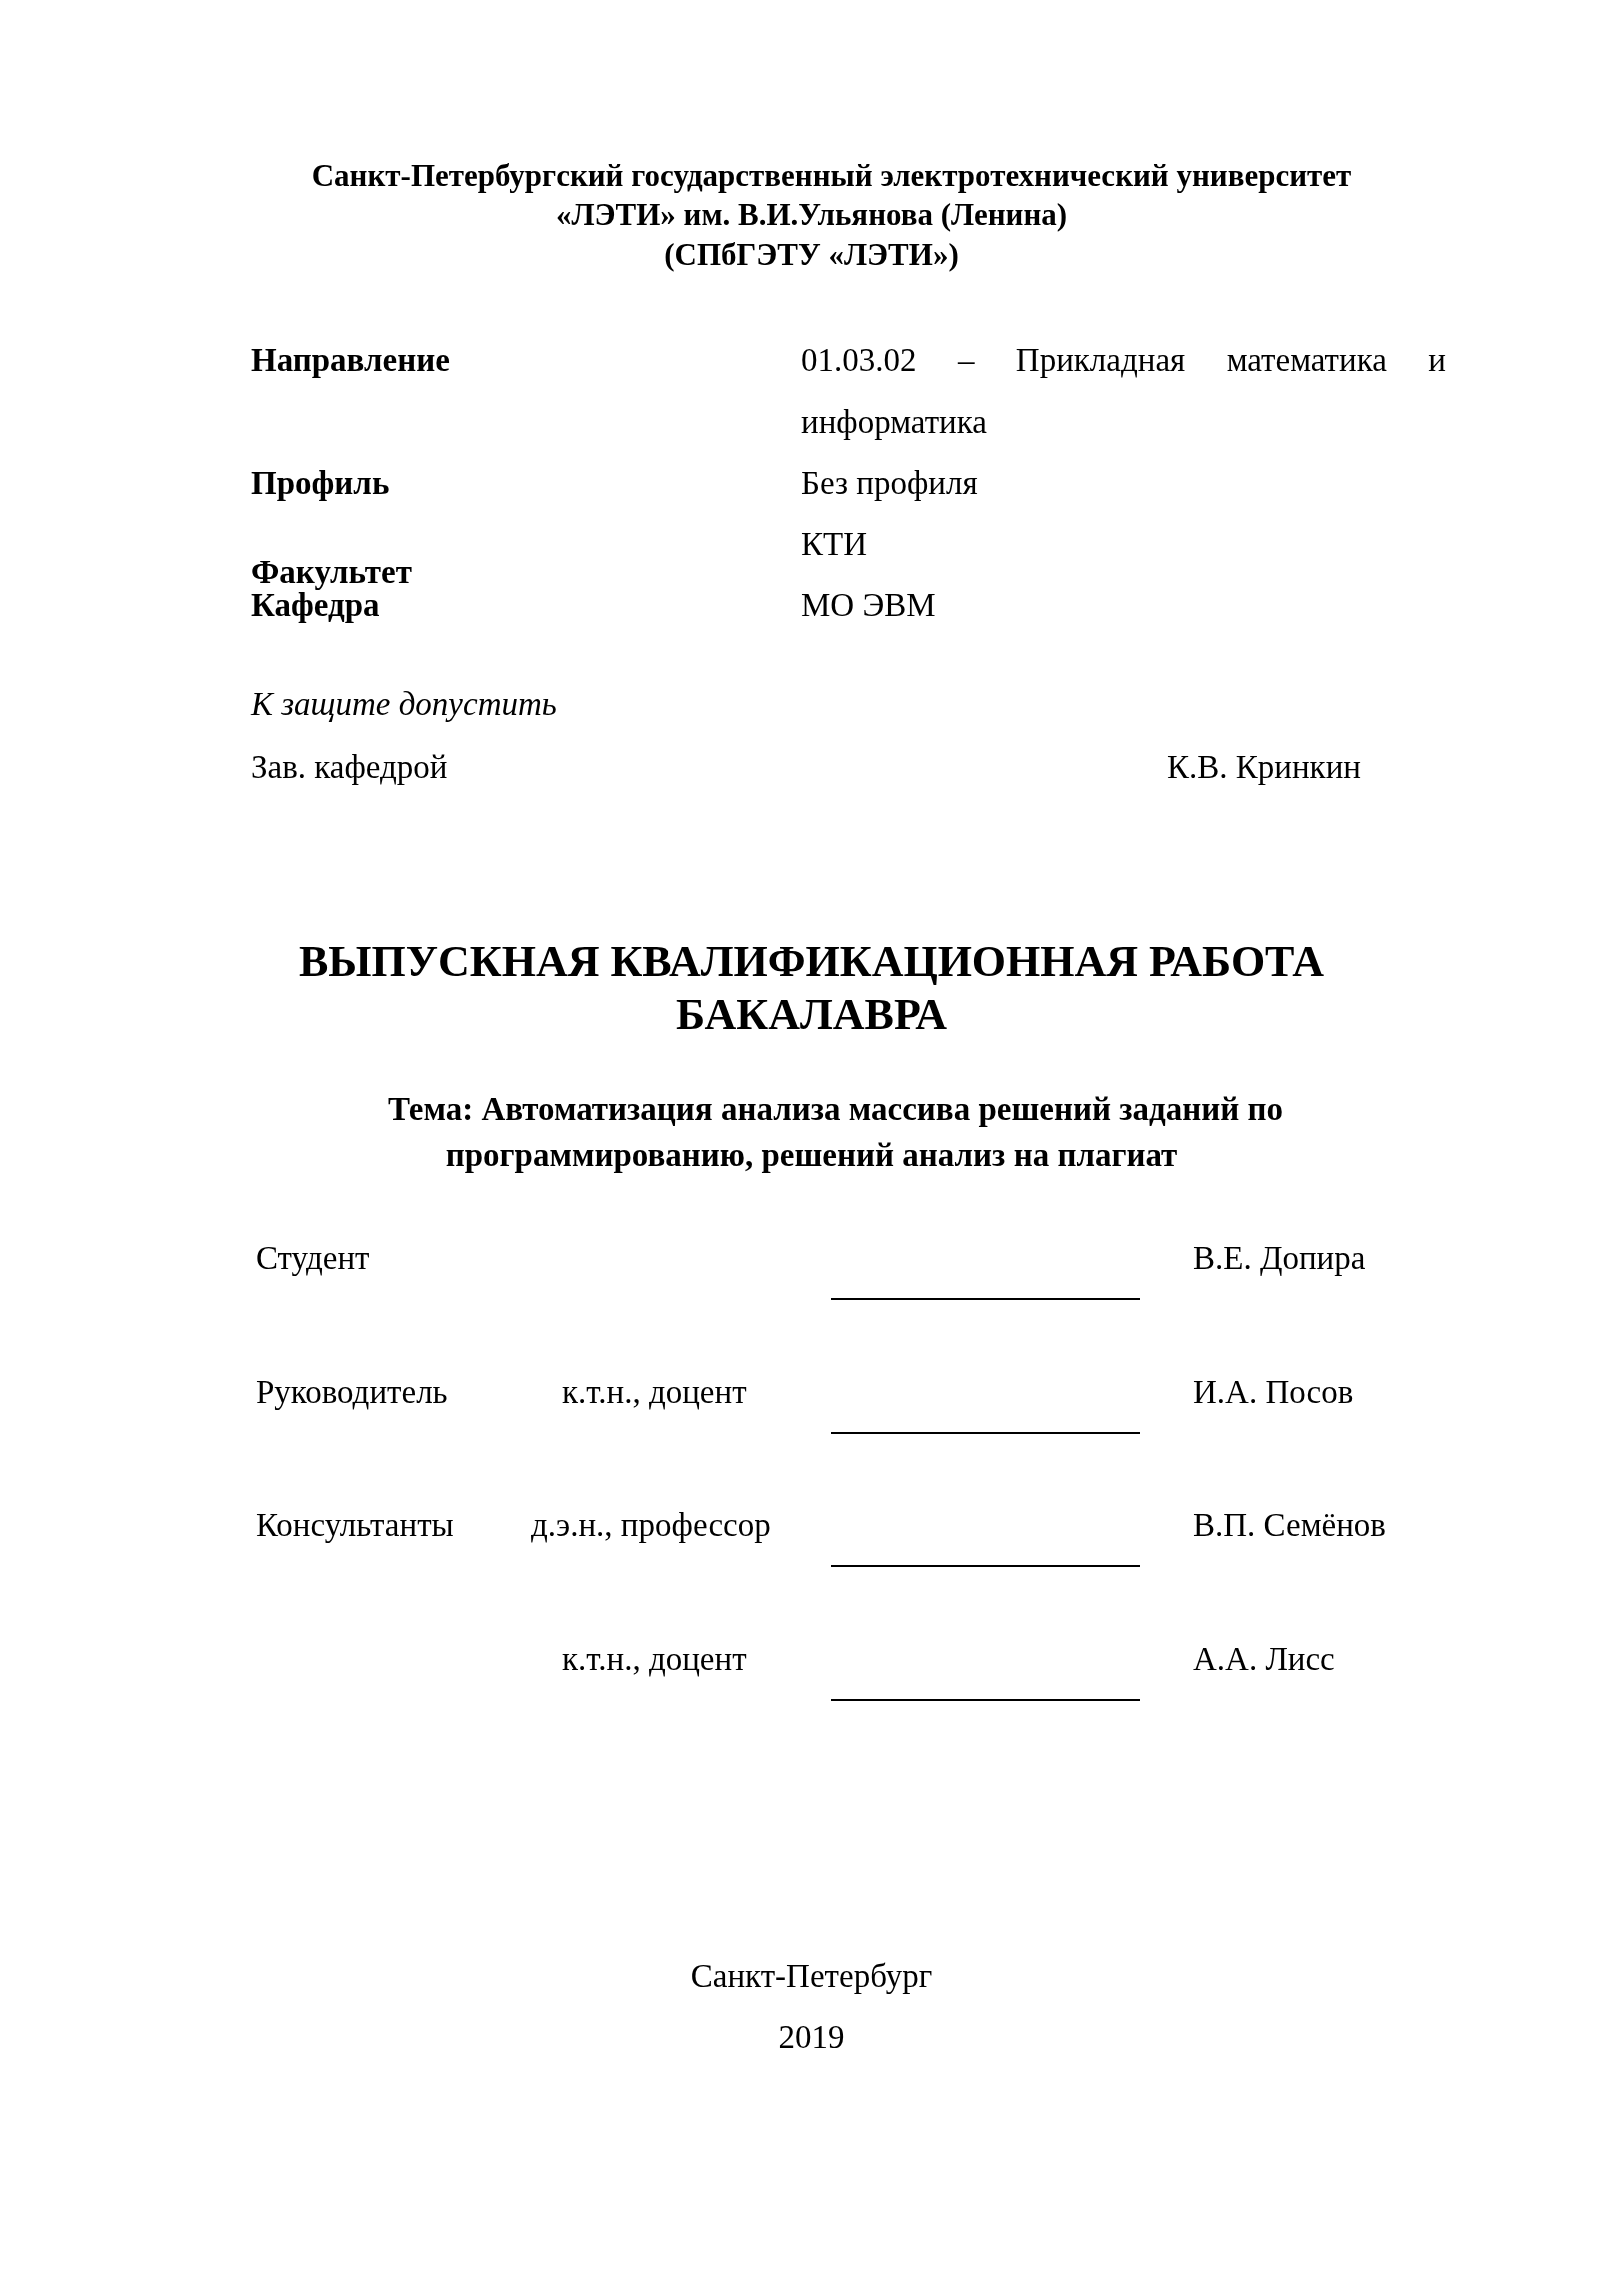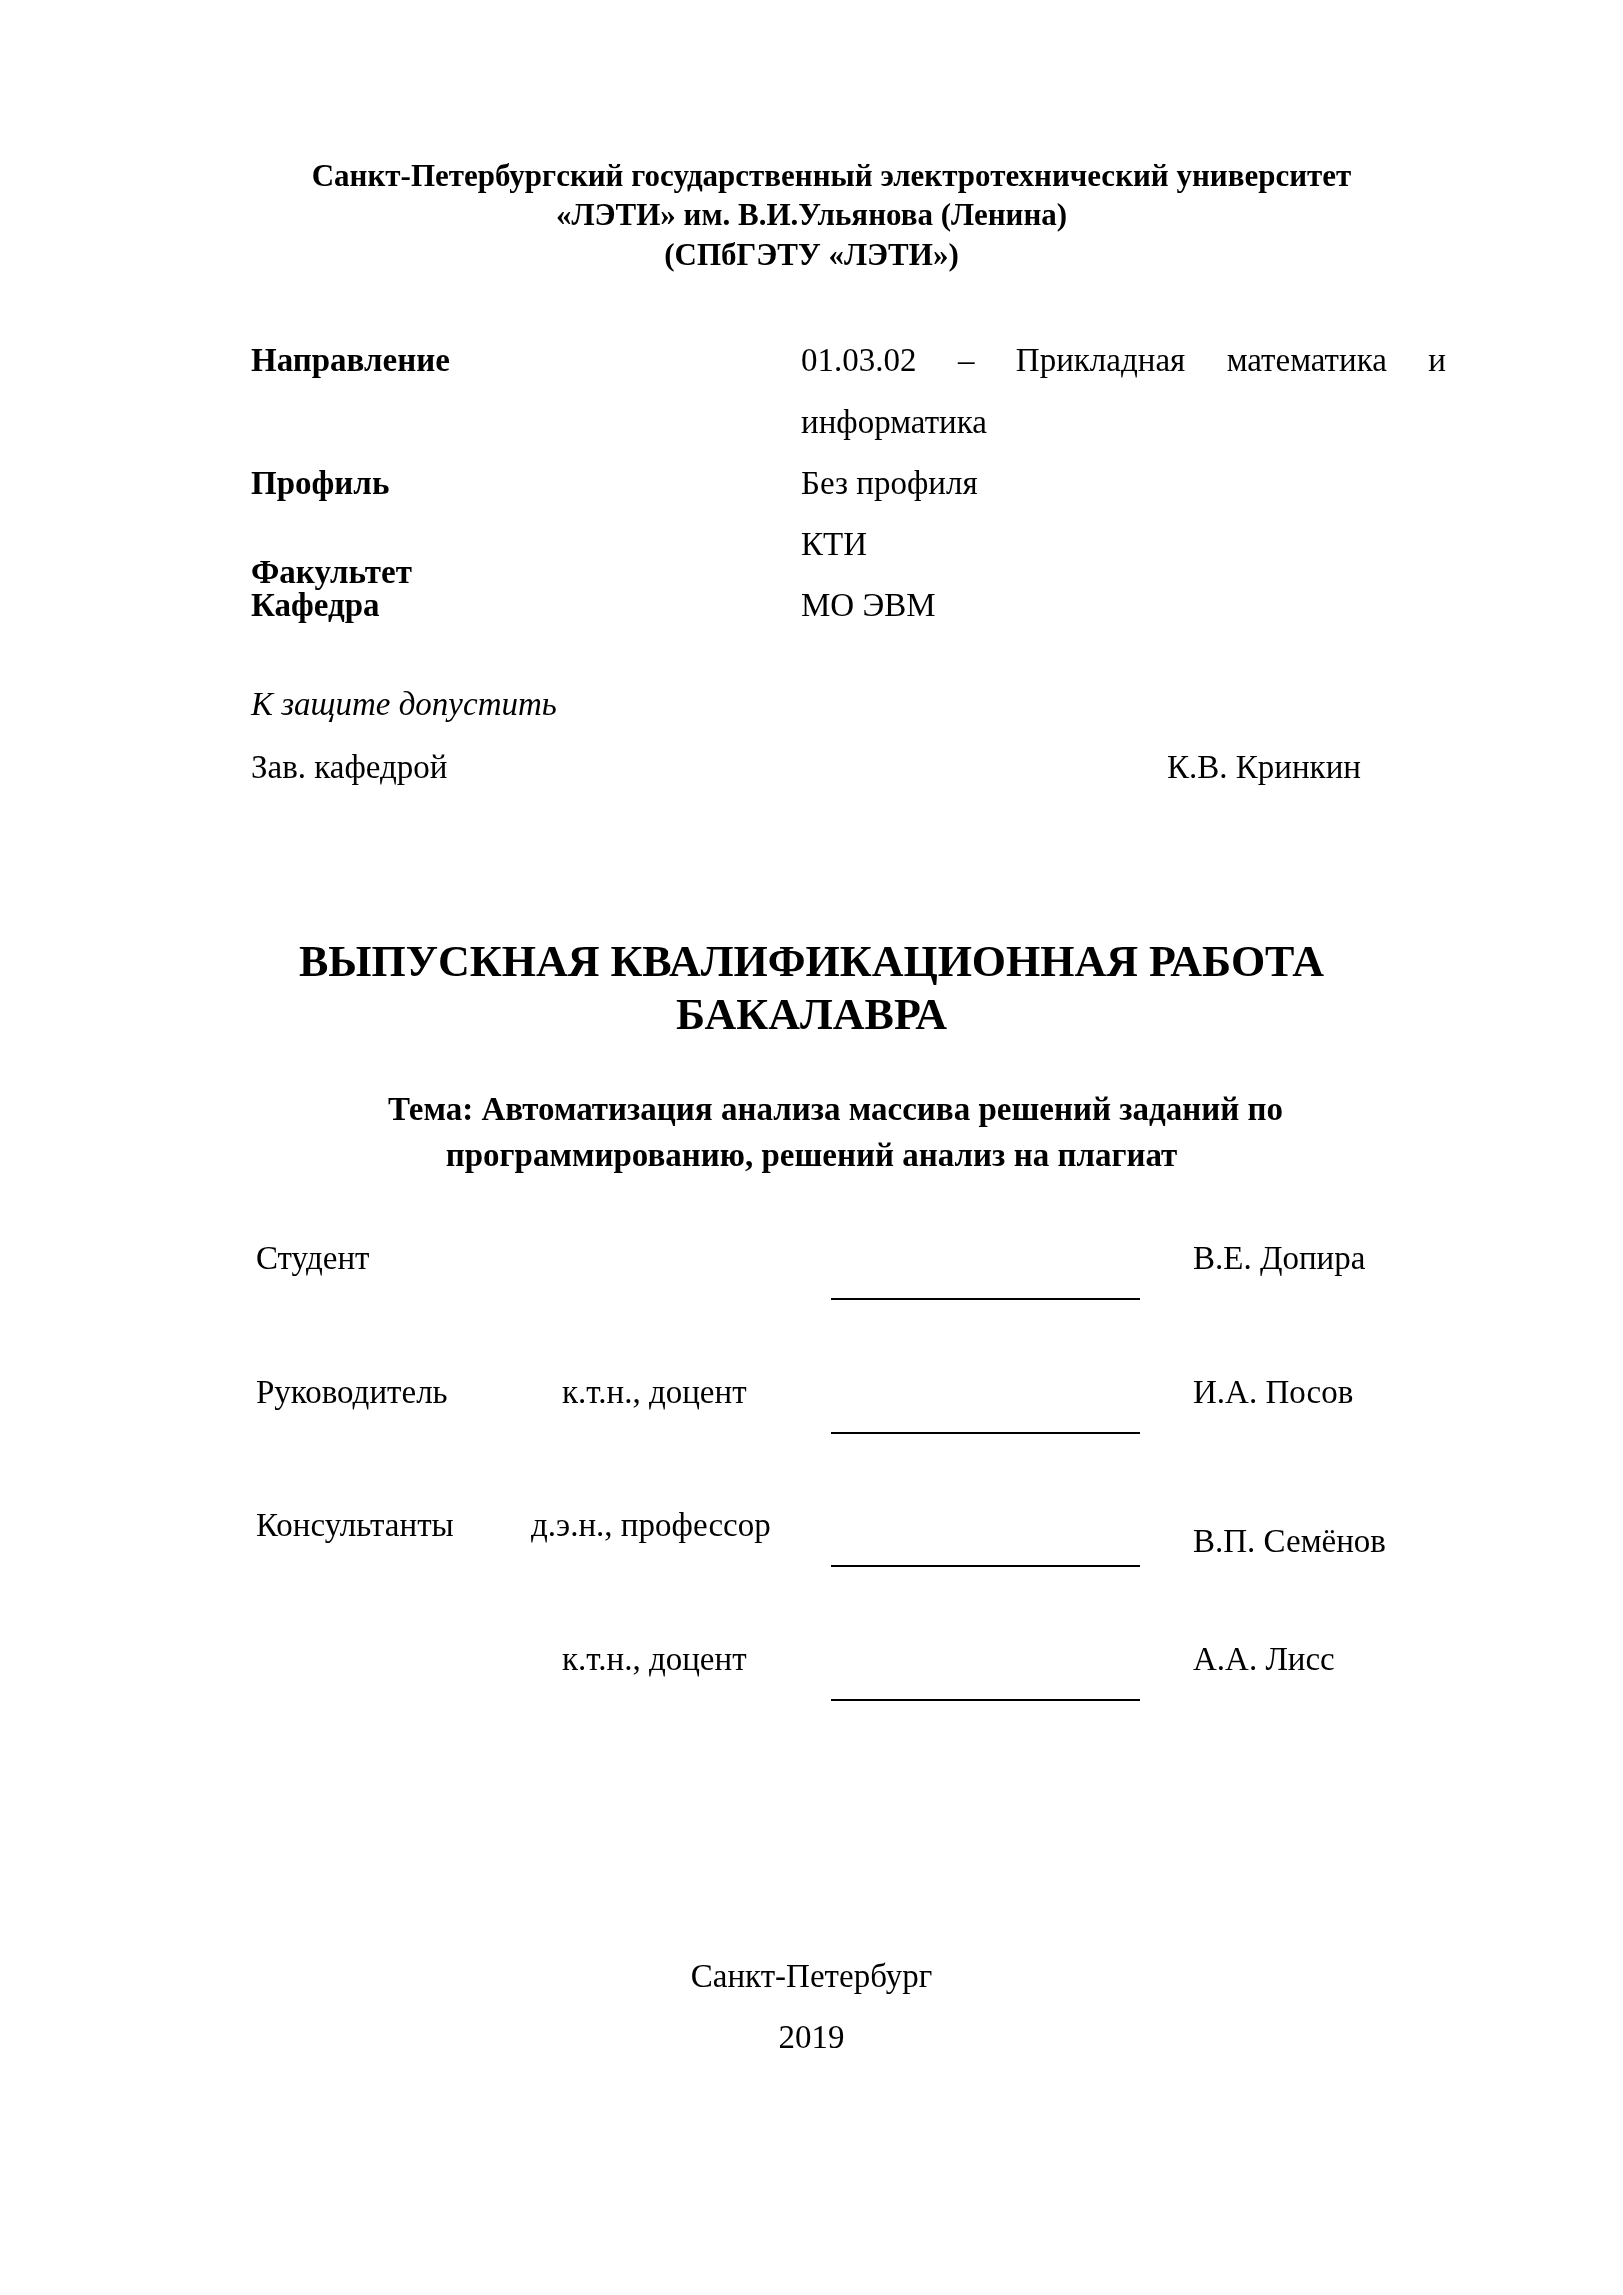--- a/index.html
+++ b/index.html
@@ -78,21 +78,21 @@
     <div class="abs plain" style="left:256px; top:1374px;">Руководитель</div>
     <div class="abs plain" style="left:562px; top:1374px;">к.т.н., доцент</div>
     <div class="sigline" style="top:1432px;"></div>
     <div class="abs plain" style="left:1193px; top:1374px;">И.А. Посов</div>
   </div>
 
   <div>
     <div class="abs plain" style="left:256px; top:1507px;">Консультанты</div>
     <div class="abs plain" style="left:531px; top:1507px;">д.э.н., профессор</div>
     <div class="sigline" style="top:1565px;"></div>
-    <div class="abs plain" style="left:1193px; top:1507px;margin-top:16px;">В.П. Семёнов</div>
+    <div class="abs plain" style="left:1193px; top:1507px;">В.П. Семёнов</div>
   </div>
 
   <div>
     <div class="abs plain" style="left:256px; top:1641px;"></div>
     <div class="abs plain" style="left:562px; top:1641px;">к.т.н., доцент</div>
     <div class="sigline" style="top:1699px;"></div>
     <div class="abs plain" style="left:1193px; top:1641px;">А.А. Лисс</div>
   </div>
 </div>
 

